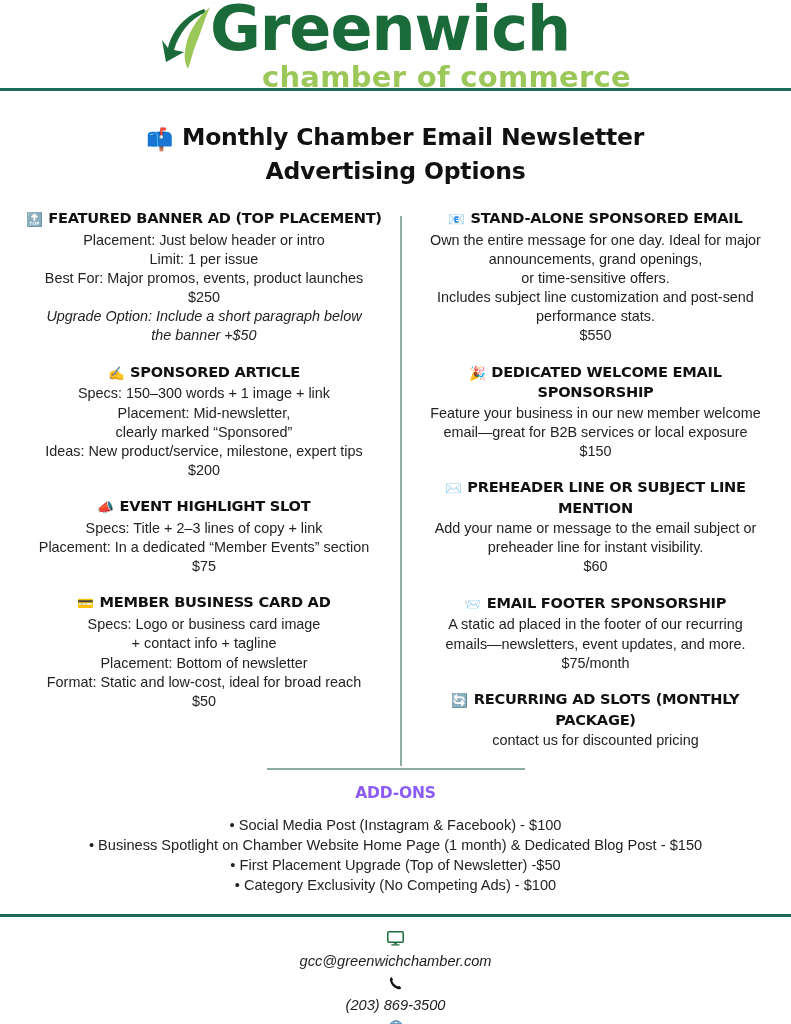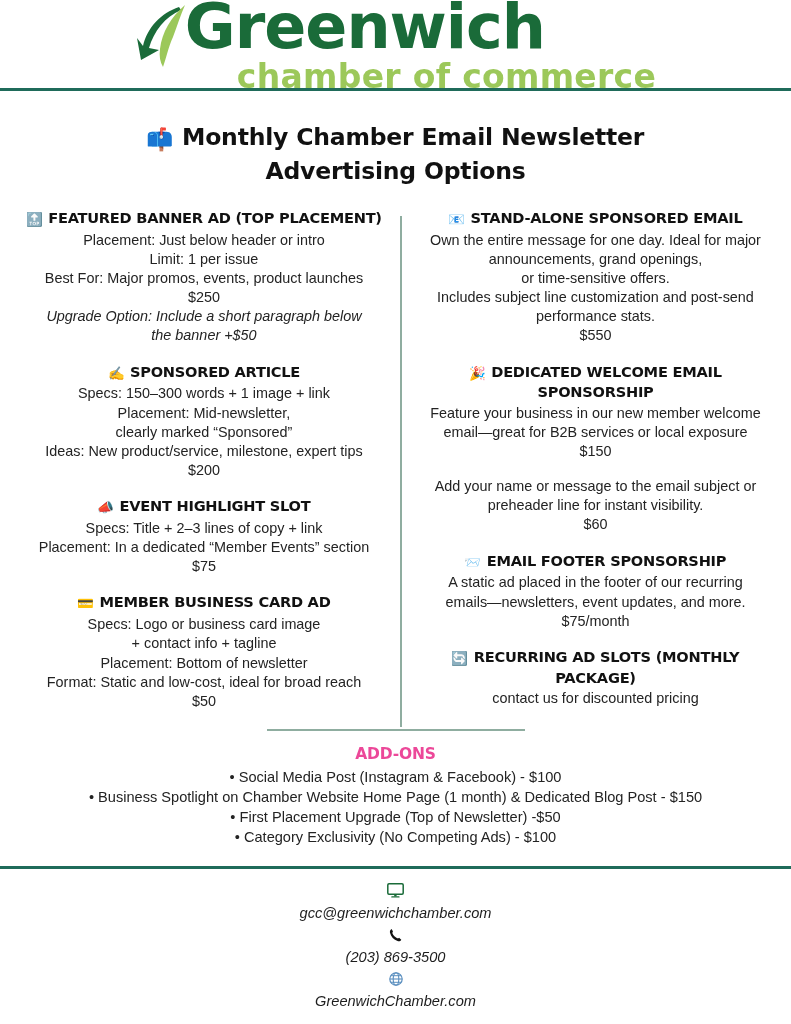--- a/index.html
+++ b/index.html
@@ -45,21 +45,21 @@
   .logo-word {
     font-family: "DejaVu Sans", sans-serif;
     font-size: 62px;
     font-weight: bold;
     color: #1A6B39;
     line-height: 0.95;
     letter-spacing: -1px;
   }
   .logo-tagline {
     font-family: "DejaVu Sans", sans-serif;
-    font-size: 33px;
+    font-size: 29px;
     font-weight: bold;
     color: #9CC85A;
     letter-spacing: 0.3px;
     margin-top: 1px;
     margin-left: 52px;
   }
 
   .rule-top {
     border: none;
     border-top: 3px solid #1F6B5A;
@@ -154,22 +154,22 @@
   }
   .addons {
     text-align: center;
     padding-top: 14px;
   }
   .addons-title {
     font-family: "DejaVu Sans", sans-serif;
     font-size: 15.5px;
     font-weight: bold;
     letter-spacing: -0.2px;
-    color: #ec4899;
-    margin-bottom: 5px;
+    color: #8b5cf6;
+    margin-bottom: 14px;
   }
   .addons-item {
     font-family: "Liberation Sans", sans-serif;
     font-size: 14.6px;
     line-height: 1.37;
     color: #232323;
   }
 
   
   .footer-spacer {
@@ -265,20 +265,21 @@
         <div class="option-line">performance stats.</div>
         <div class="option-line">$550</div>
       </div>
       <div class="option">
         <div class="option-title"><span class="emo">🎉 </span><span>DEDICATED WELCOME EMAIL SPONSORSHIP</span></div>
         <div class="option-line">Feature your business in our new member welcome</div>
         <div class="option-line">email—great for B2B services or local exposure</div>
         <div class="option-line">$150</div>
       </div>
       <div class="option">
+        <div class="option-title"><span class="emo">✉️ </span><span>PREHEADER LINE OR SUBJECT LINE MENTION</span></div>
         <div class="option-line">Add your name or message to the email subject or</div>
         <div class="option-line">preheader line for instant visibility.</div>
         <div class="option-line">$60</div>
       </div>
       <div class="option">
         <div class="option-title"><span class="emo">📨 </span><span>EMAIL FOOTER SPONSORSHIP</span></div>
         <div class="option-line">A static ad placed in the footer of our recurring</div>
         <div class="option-line">emails—newsletters, event updates, and more.</div>
         <div class="option-line">$75/month</div>
       </div>

